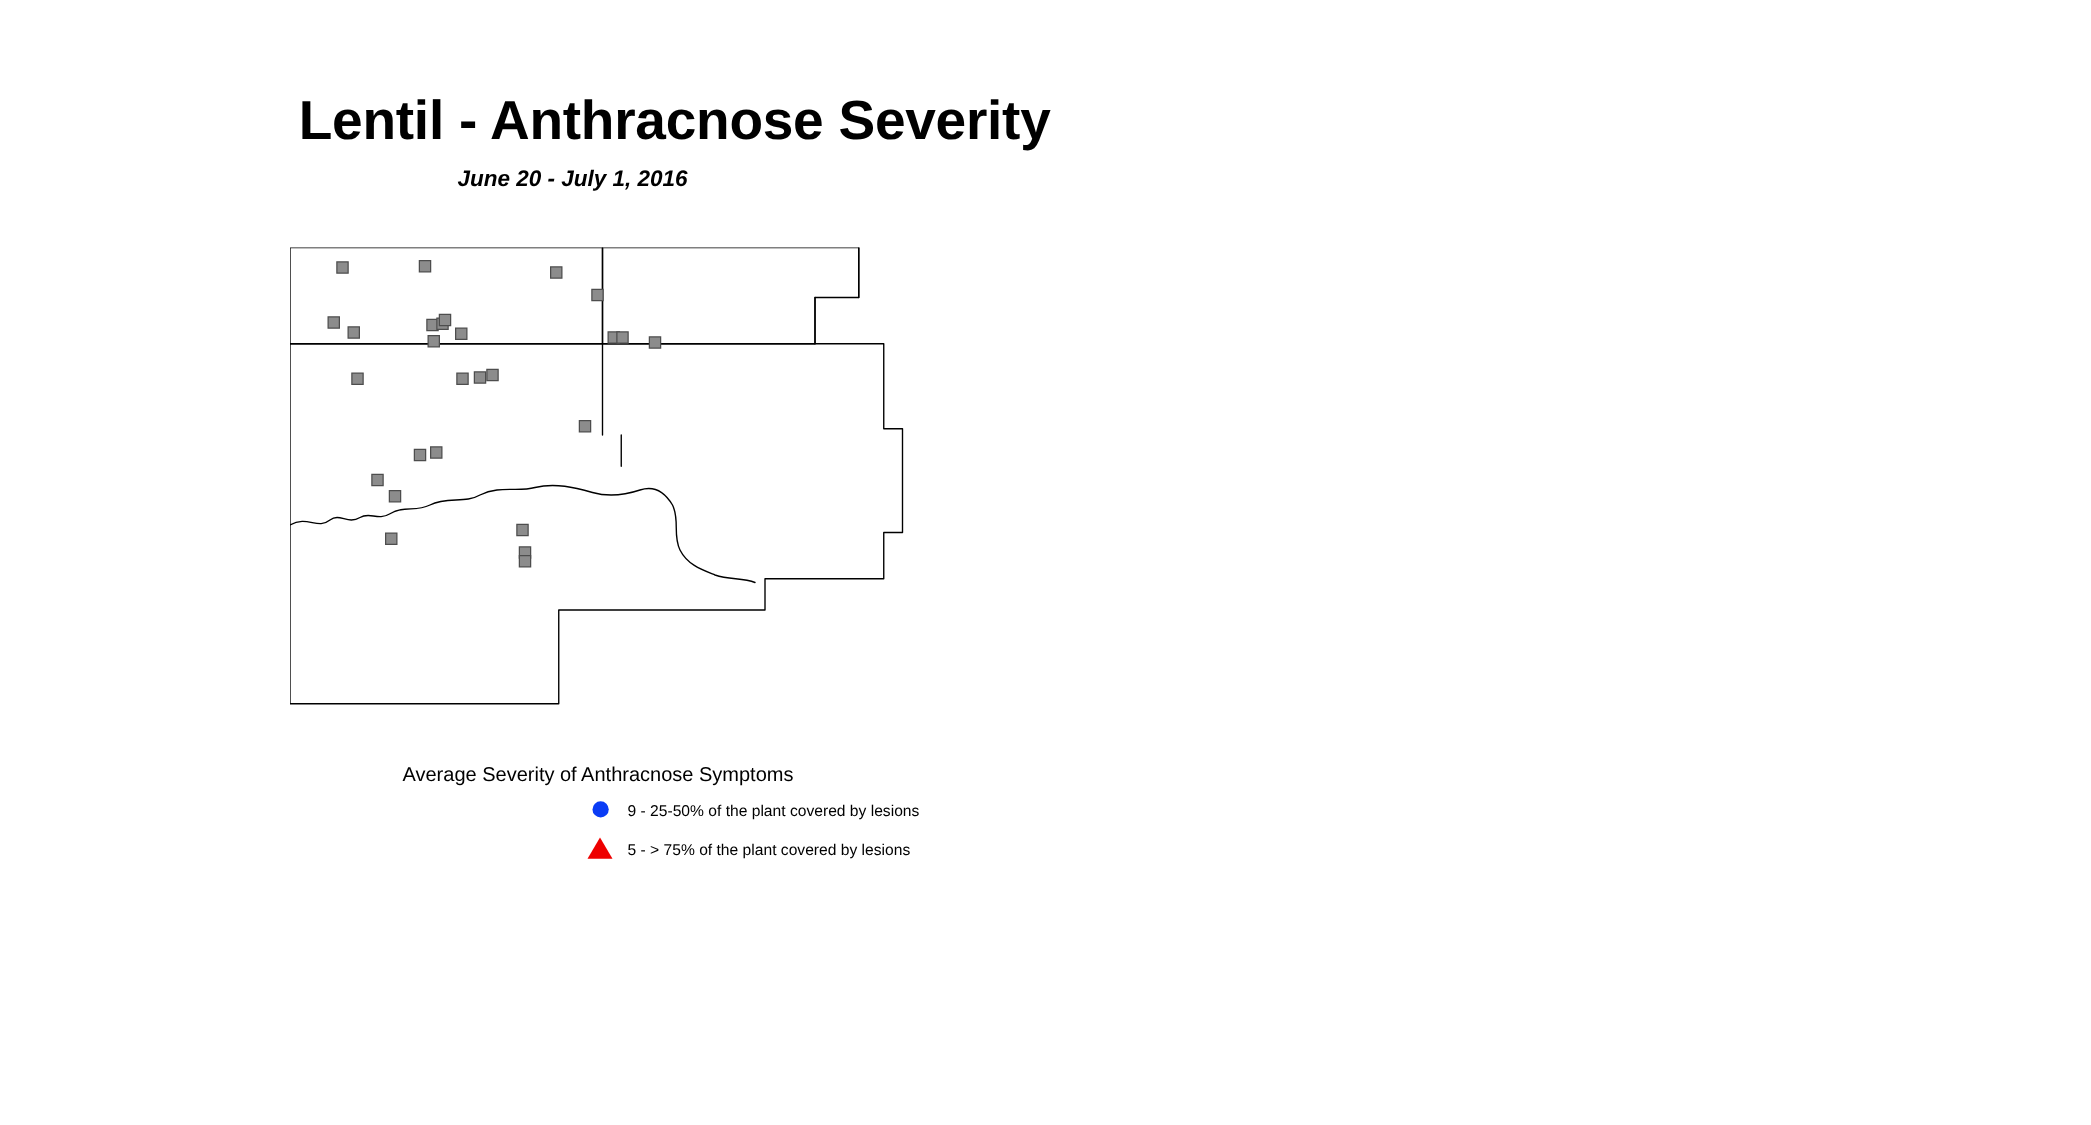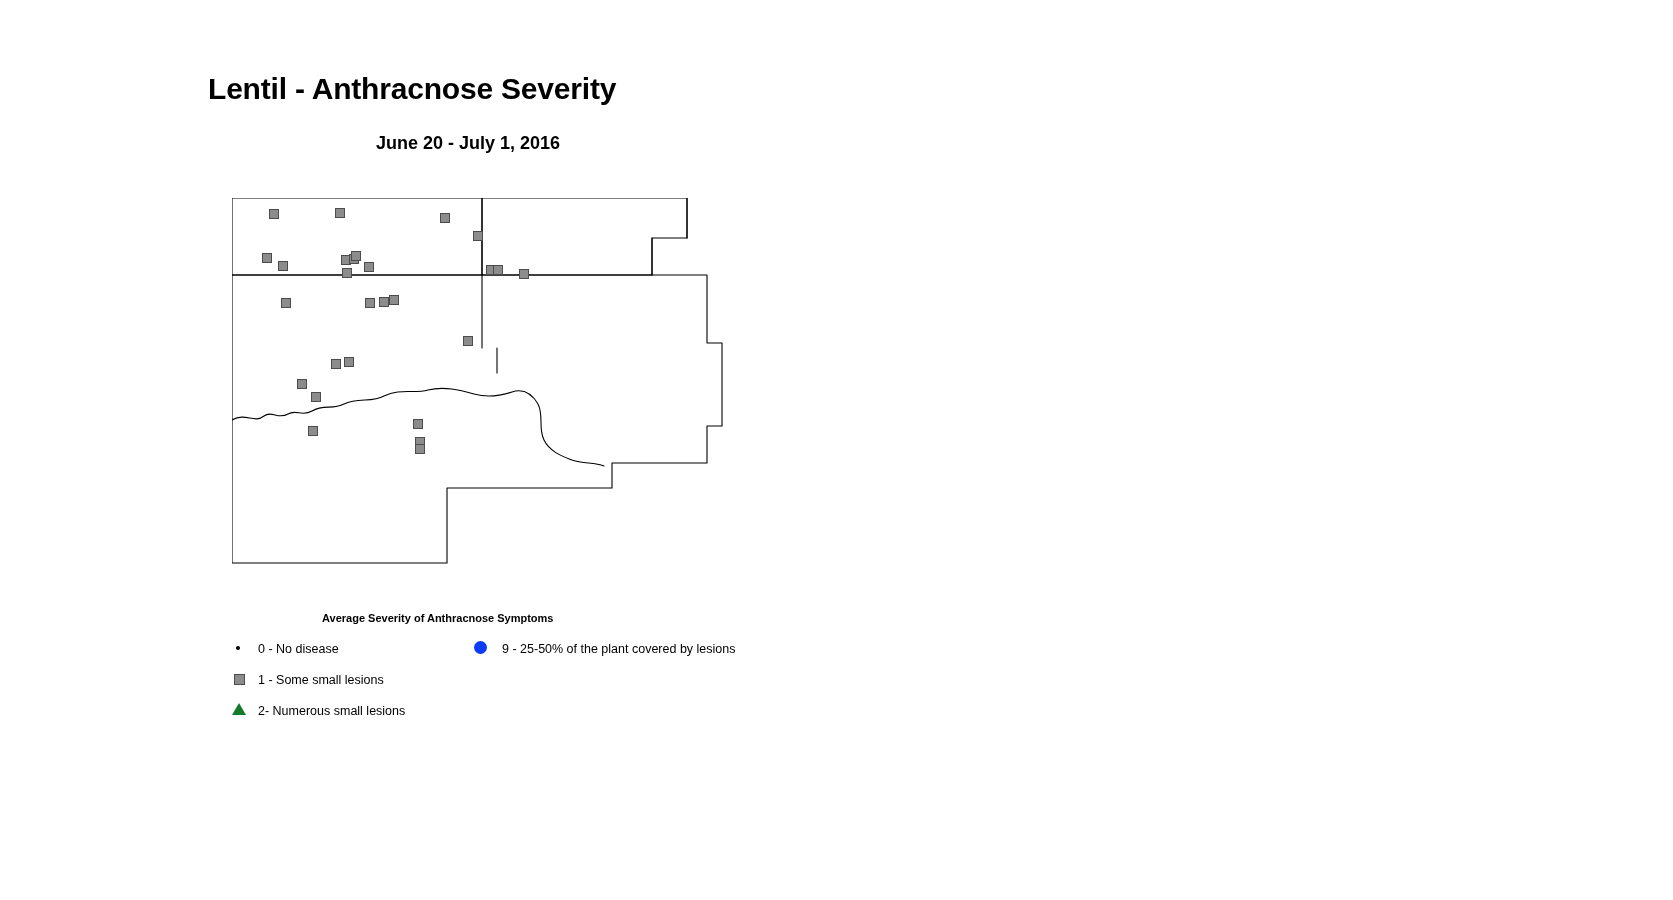--- a/index.html
+++ b/index.html
@@ -16,51 +16,52 @@
     overflow: hidden;
   }
   #page {
     position: absolute;
     left: 0; top: 0;
     width: 1673px;
     height: 900px;
   }
   #title {
     position: absolute;
-    left: 208px;
+    left: 239px;
     top: 72px;
-    font-size: 30px;
+    font-size: 44px;
     font-weight: bold;
     letter-spacing: -0.2px;
     white-space: nowrap;
   }
   #subtitle {
     position: absolute;
-    left: 376px;
+    left: 366px;
     top: 133px;
     font-size: 18px;
     font-weight: bold;
     white-space: nowrap;
+    font-style: italic;
   }
   #map-area {
     position: absolute;
     left: 232px;
     top: 198px;
     width: 520px;
     height: 400px;
   }
   #map-svg {
     display: block;
   }
   #legend-title {
     position: absolute;
     left: 322px;
     top: 612px;
-    font-size: 11px;
-    font-weight: bold;
+    font-size: 16px;
+    font-weight: normal;
     white-space: nowrap;
   }
   .legend-col {
     position: absolute;
   }
   #legend-left { left: 232px; top: 640px; width: 260px; }
   #legend-right { left: 468px; top: 640px; width: 300px; }
   .legend-row {
     position: relative;
     height: 31px;
@@ -172,35 +173,25 @@
           <rect x="76.5" y="228.5" width="9" height="9" fill="#8c8c8c" stroke="#4d4d4d" stroke-width="1"></rect>
           <rect x="181.5" y="221.5" width="9" height="9" fill="#8c8c8c" stroke="#4d4d4d" stroke-width="1"></rect>
           <rect x="183.5" y="239.5" width="9" height="9" fill="#8c8c8c" stroke="#4d4d4d" stroke-width="1"></rect>
           <rect x="183.5" y="246.5" width="9" height="9" fill="#8c8c8c" stroke="#4d4d4d" stroke-width="1"></rect>
         </g>
     </svg>
   </div>
 
   <div id="legend-title">Average Severity of Anthracnose Symptoms</div>
 
-  <div id="legend-left" class="legend-col">
-    <div class="legend-row">
-      <span class="sym sym-dot"></span>
-      <span class="legend-label">0 - No disease</span>
-    </div>
-    <div class="legend-row">
-      <span class="sym sym-square-gray"></span>
-      <span class="legend-label">1 - Some small lesions</span>
-    </div>
-    <div class="legend-row">
-      <span class="sym sym-triangle-green"></span>
-      <span class="legend-label">2- Numerous small lesions</span>
-    </div>
-  </div>
 
   <div id="legend-right" class="legend-col">
     <div class="legend-row">
       <span class="sym sym-circle-blue"></span>
       <span class="legend-label">9 - 25-50% of the plant covered by lesions</span>
     </div>
+    <div class="legend-row">
+      <span class="sym sym-triangle-red"></span>
+      <span class="legend-label">5 - &gt; 75% of the plant covered by lesions</span>
+    </div>
   </div>
 
 </div>
 
 </body></html>

